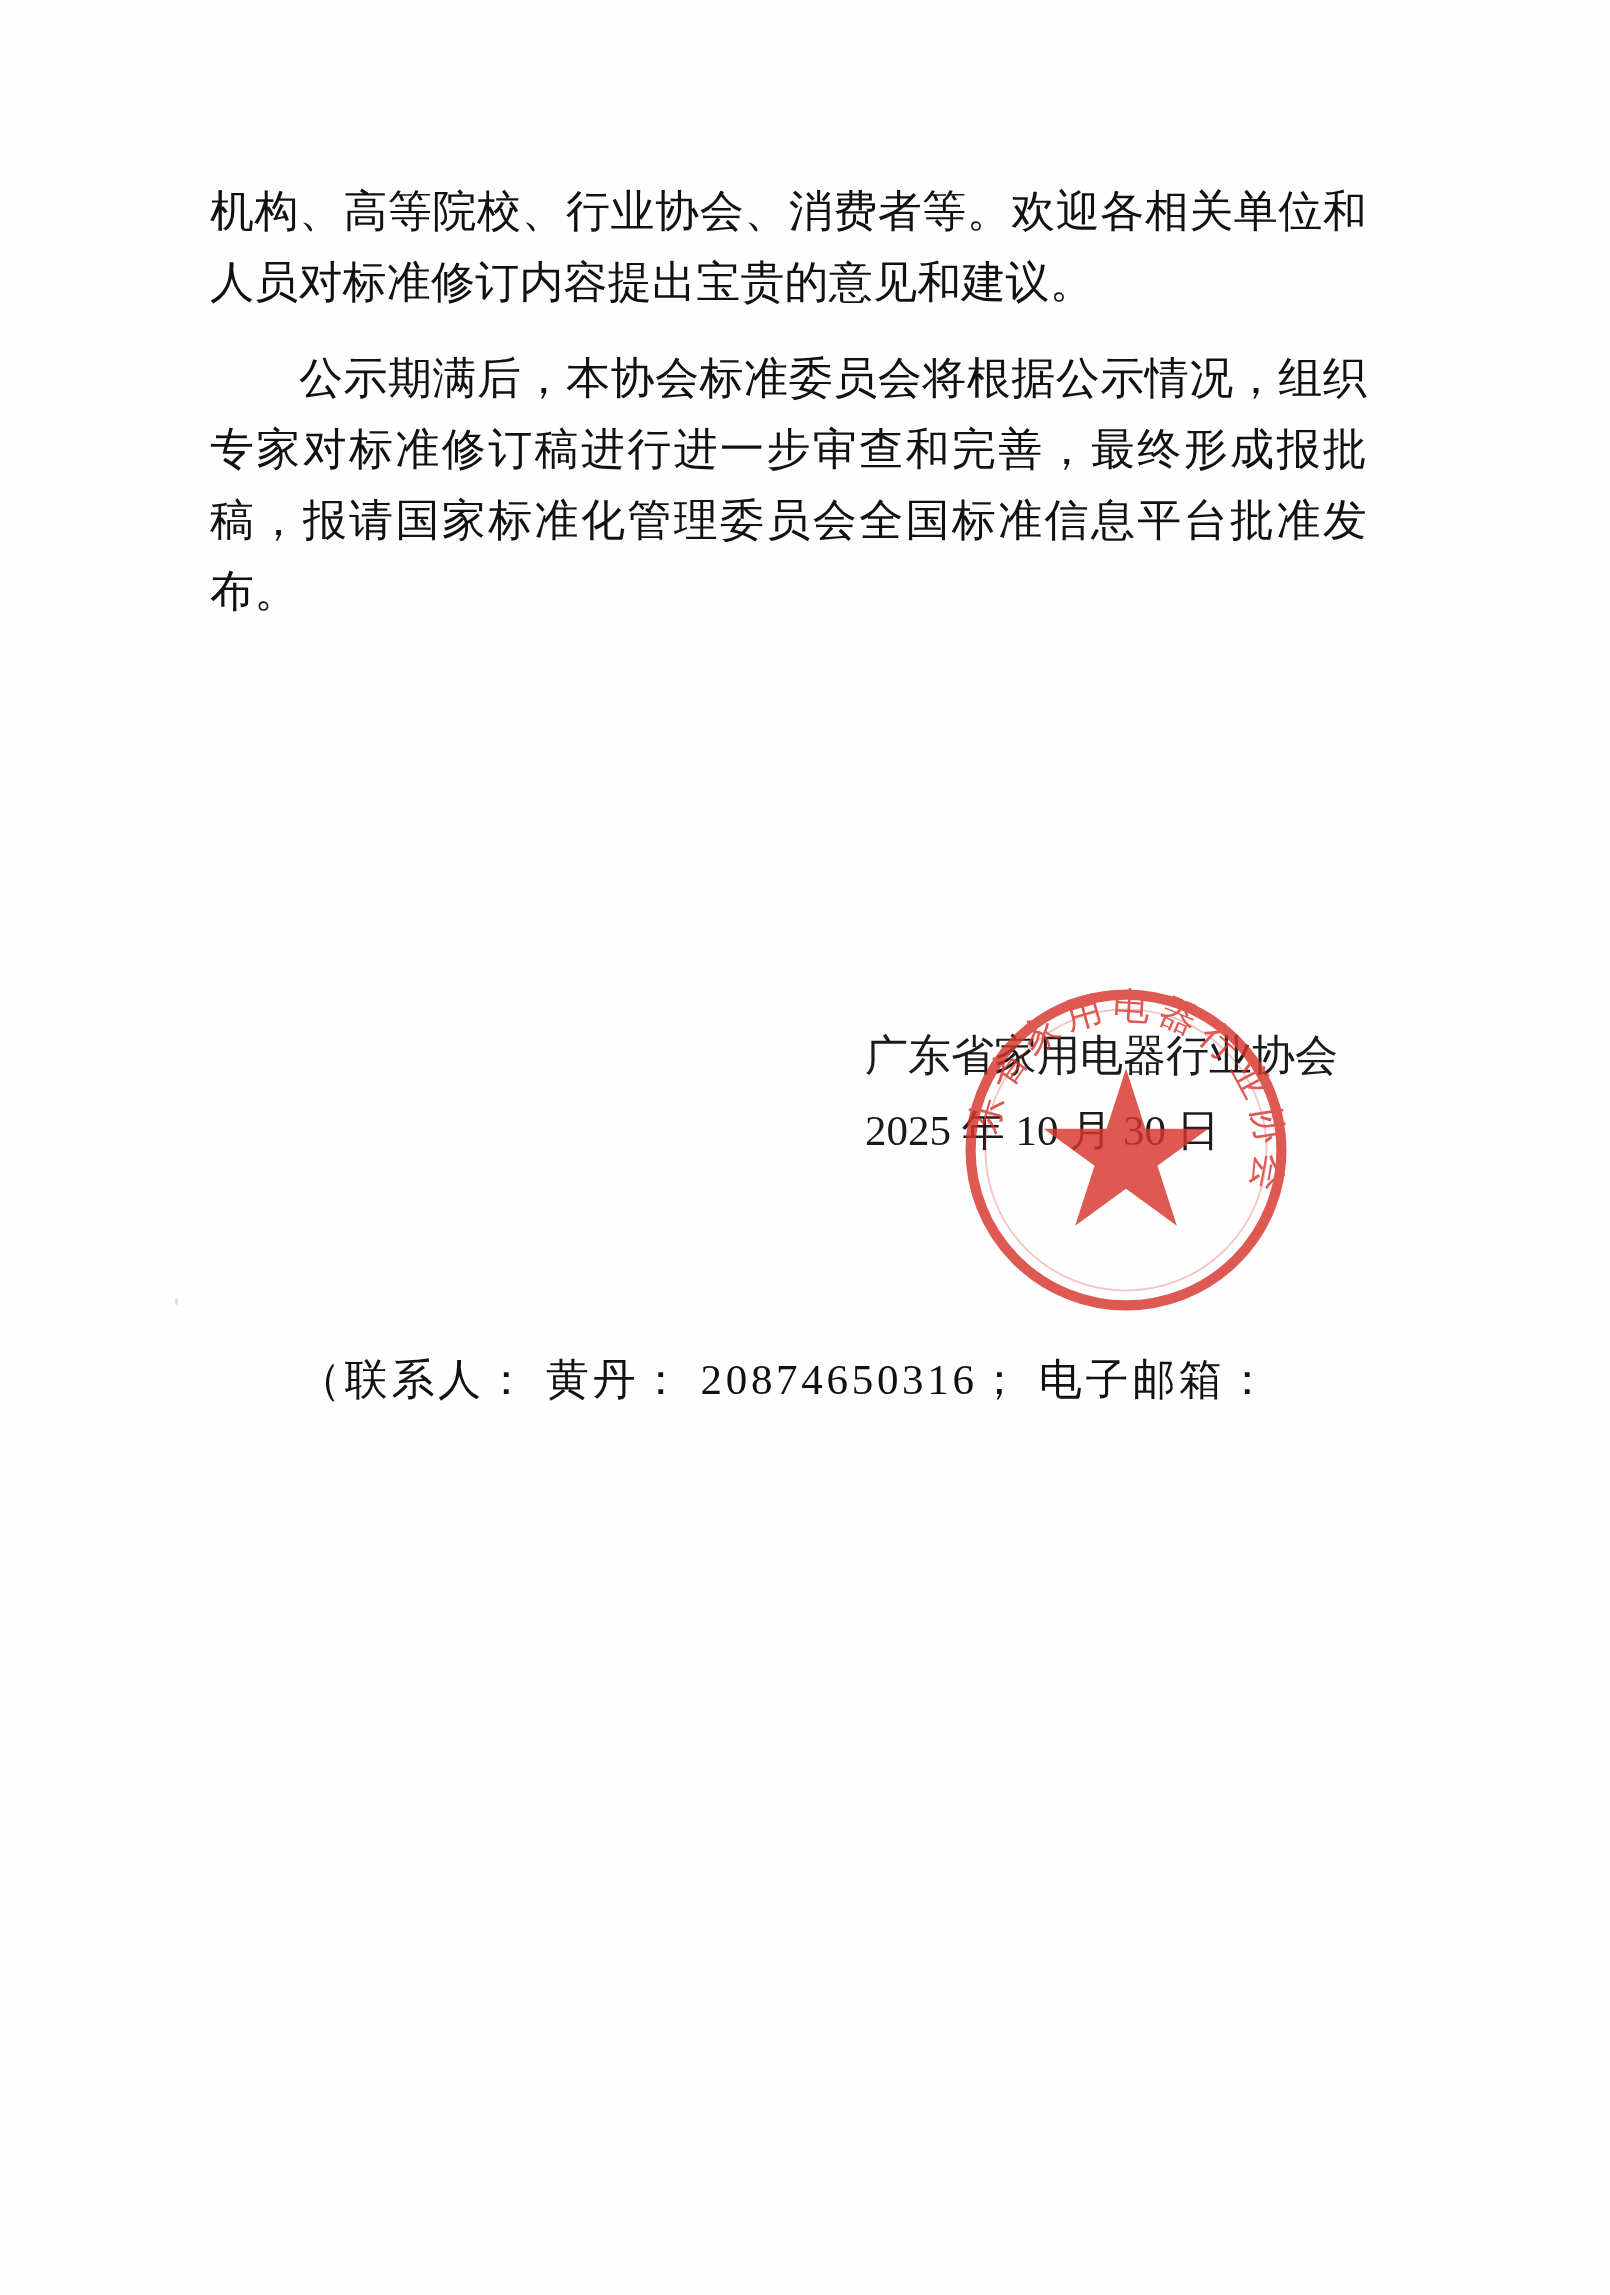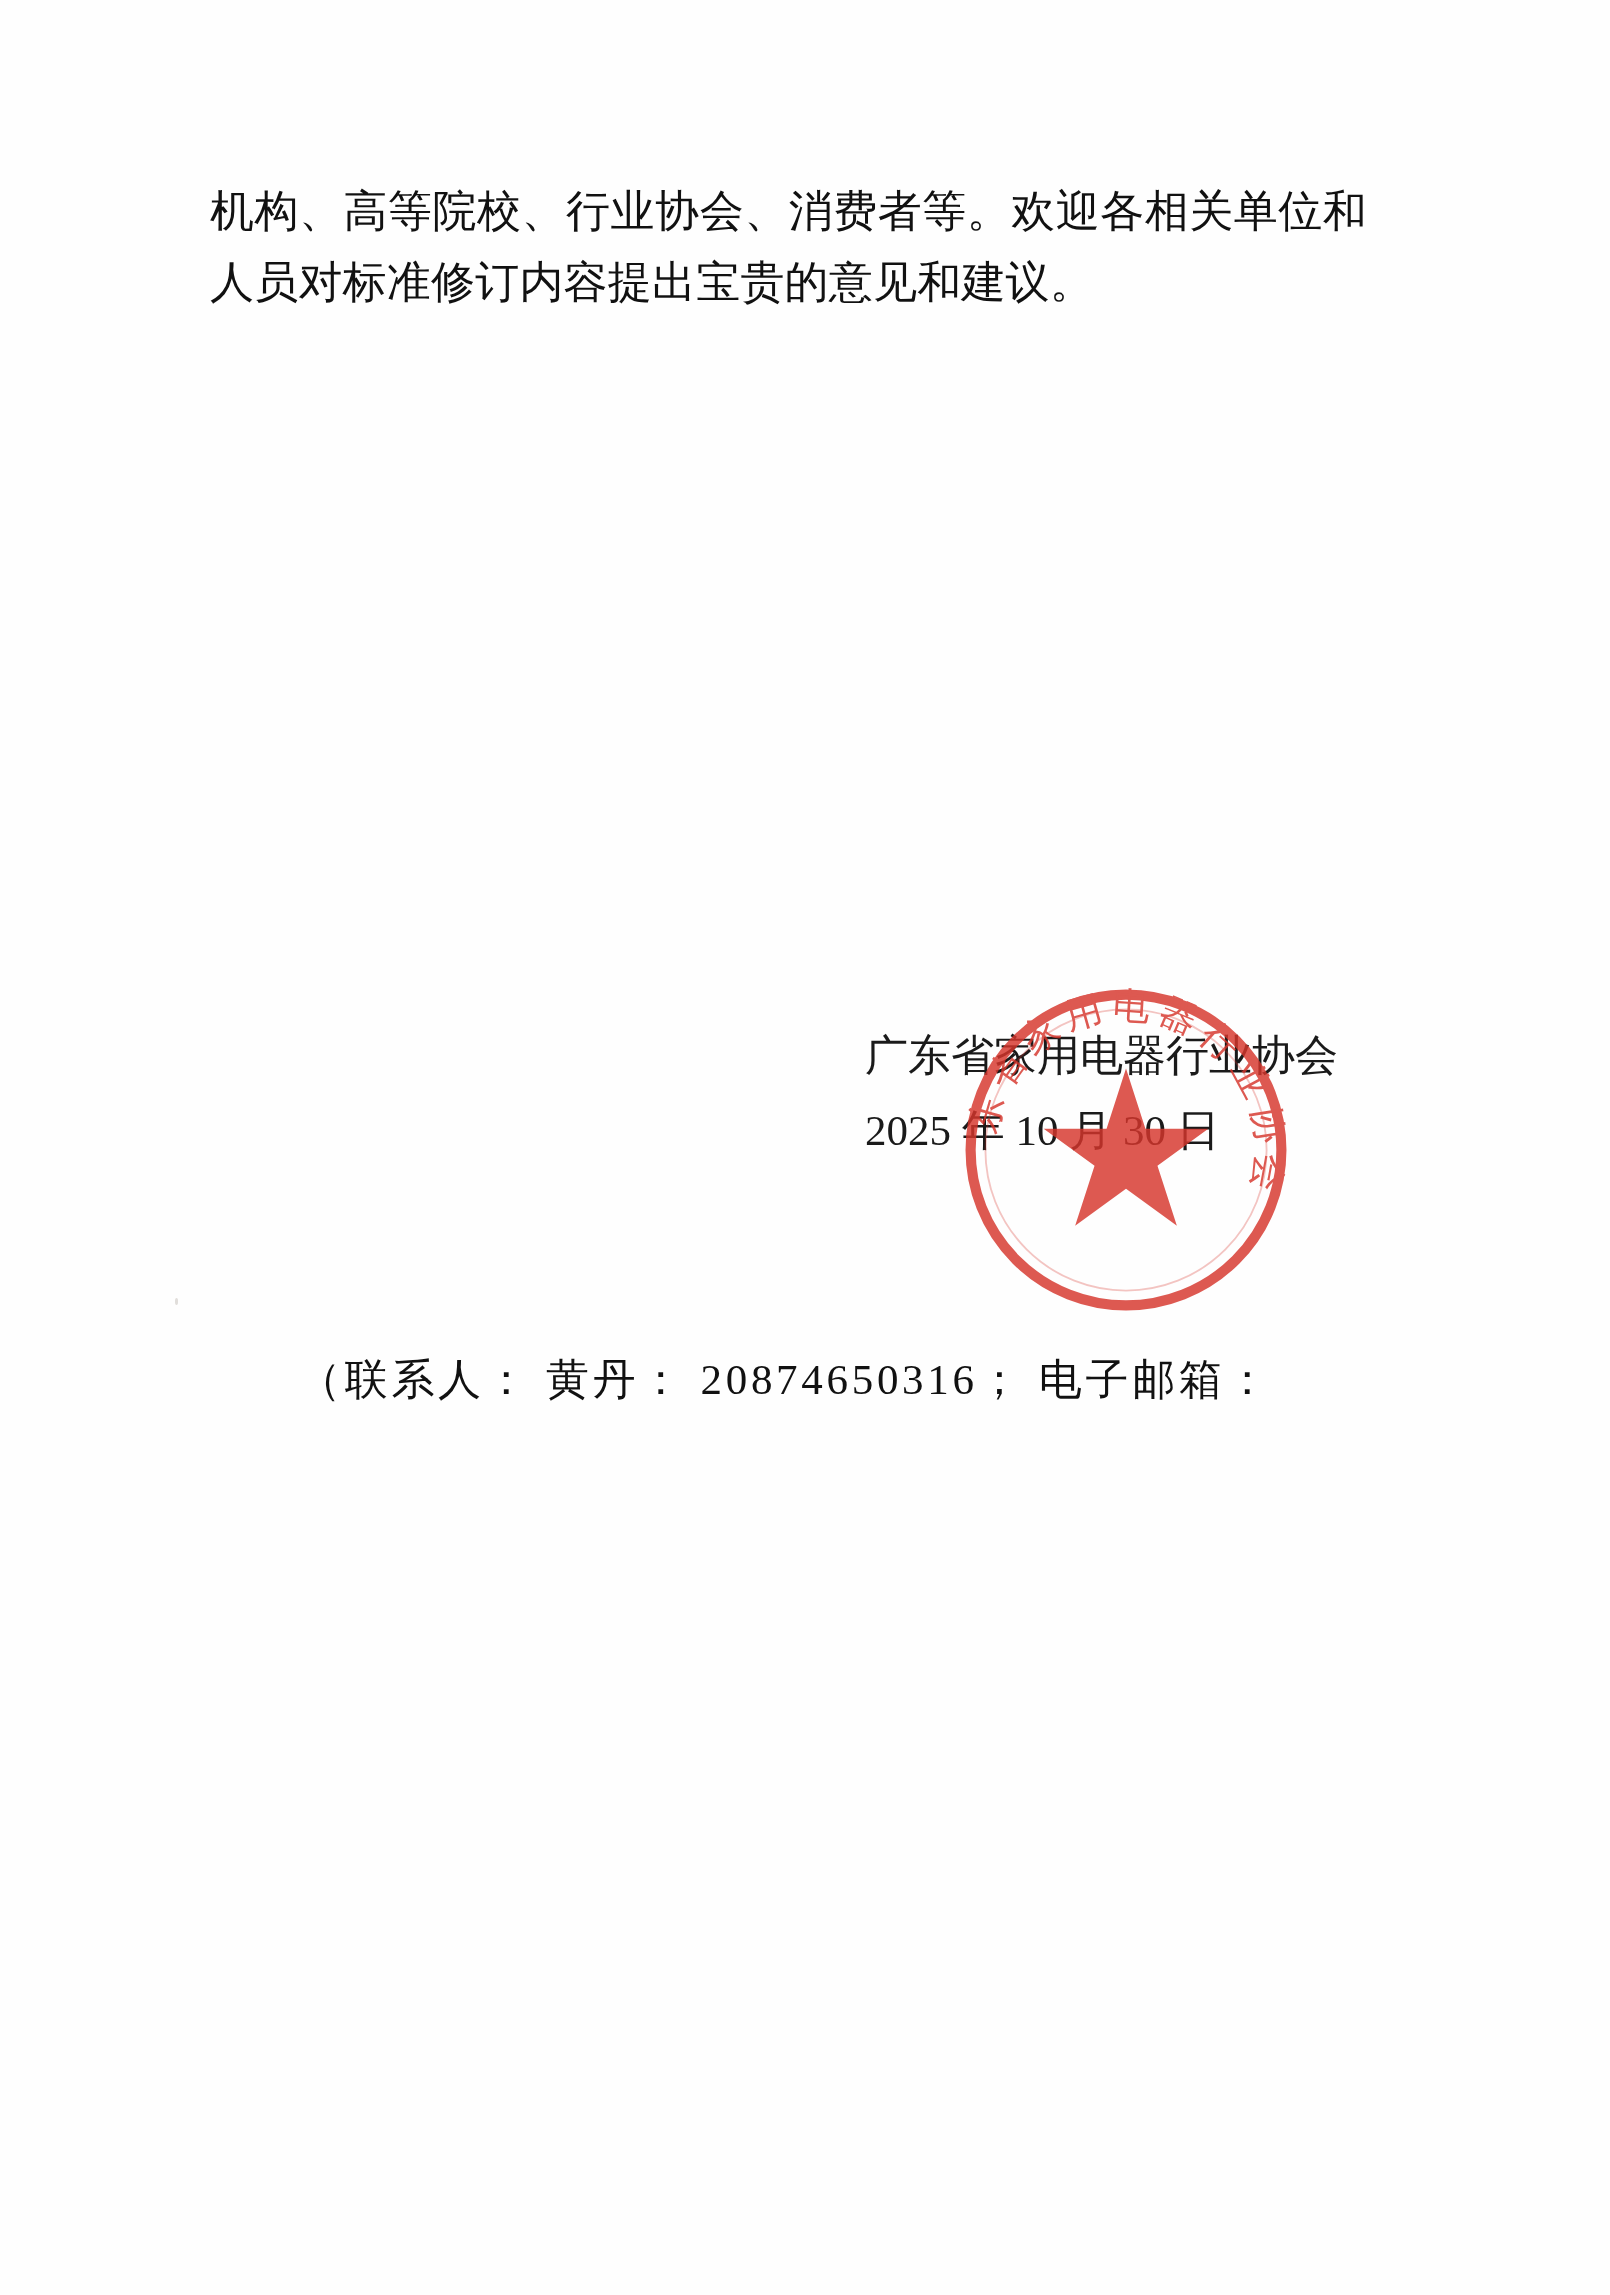--- a/index.html
+++ b/index.html
@@ -106,20 +106,21 @@
     opacity: 0.55;
   }
 </style>
 </head>
 <body>
 
 <div class="page">
 
   <div class="content">
     <p class="para">机构、高等院校、行业协会、消费者等。欢迎各相关单位和人员对标准修订内容提出宝贵的意见和建议。</p>
+    <p class="para indent spacer-top">公示期满后，本协会标准委员会将根据公示情况，组织专家对标准修订稿进行进一步审查和完善，最终形成报批稿，报请国家标准化管理委员会全国标准信息平台批准发布。</p>
   </div>
 
   <div class="sign-block">
     <div class="sign-line">广东省家用电器行业协会</div>
     <div class="sign-line">2025 年 10 月 30 日</div>
   </div>
 
   <div class="seal">
     <svg width="370" height="370" viewBox="0 0 400 400" xmlns="http://www.w3.org/2000/svg">
       <defs>

